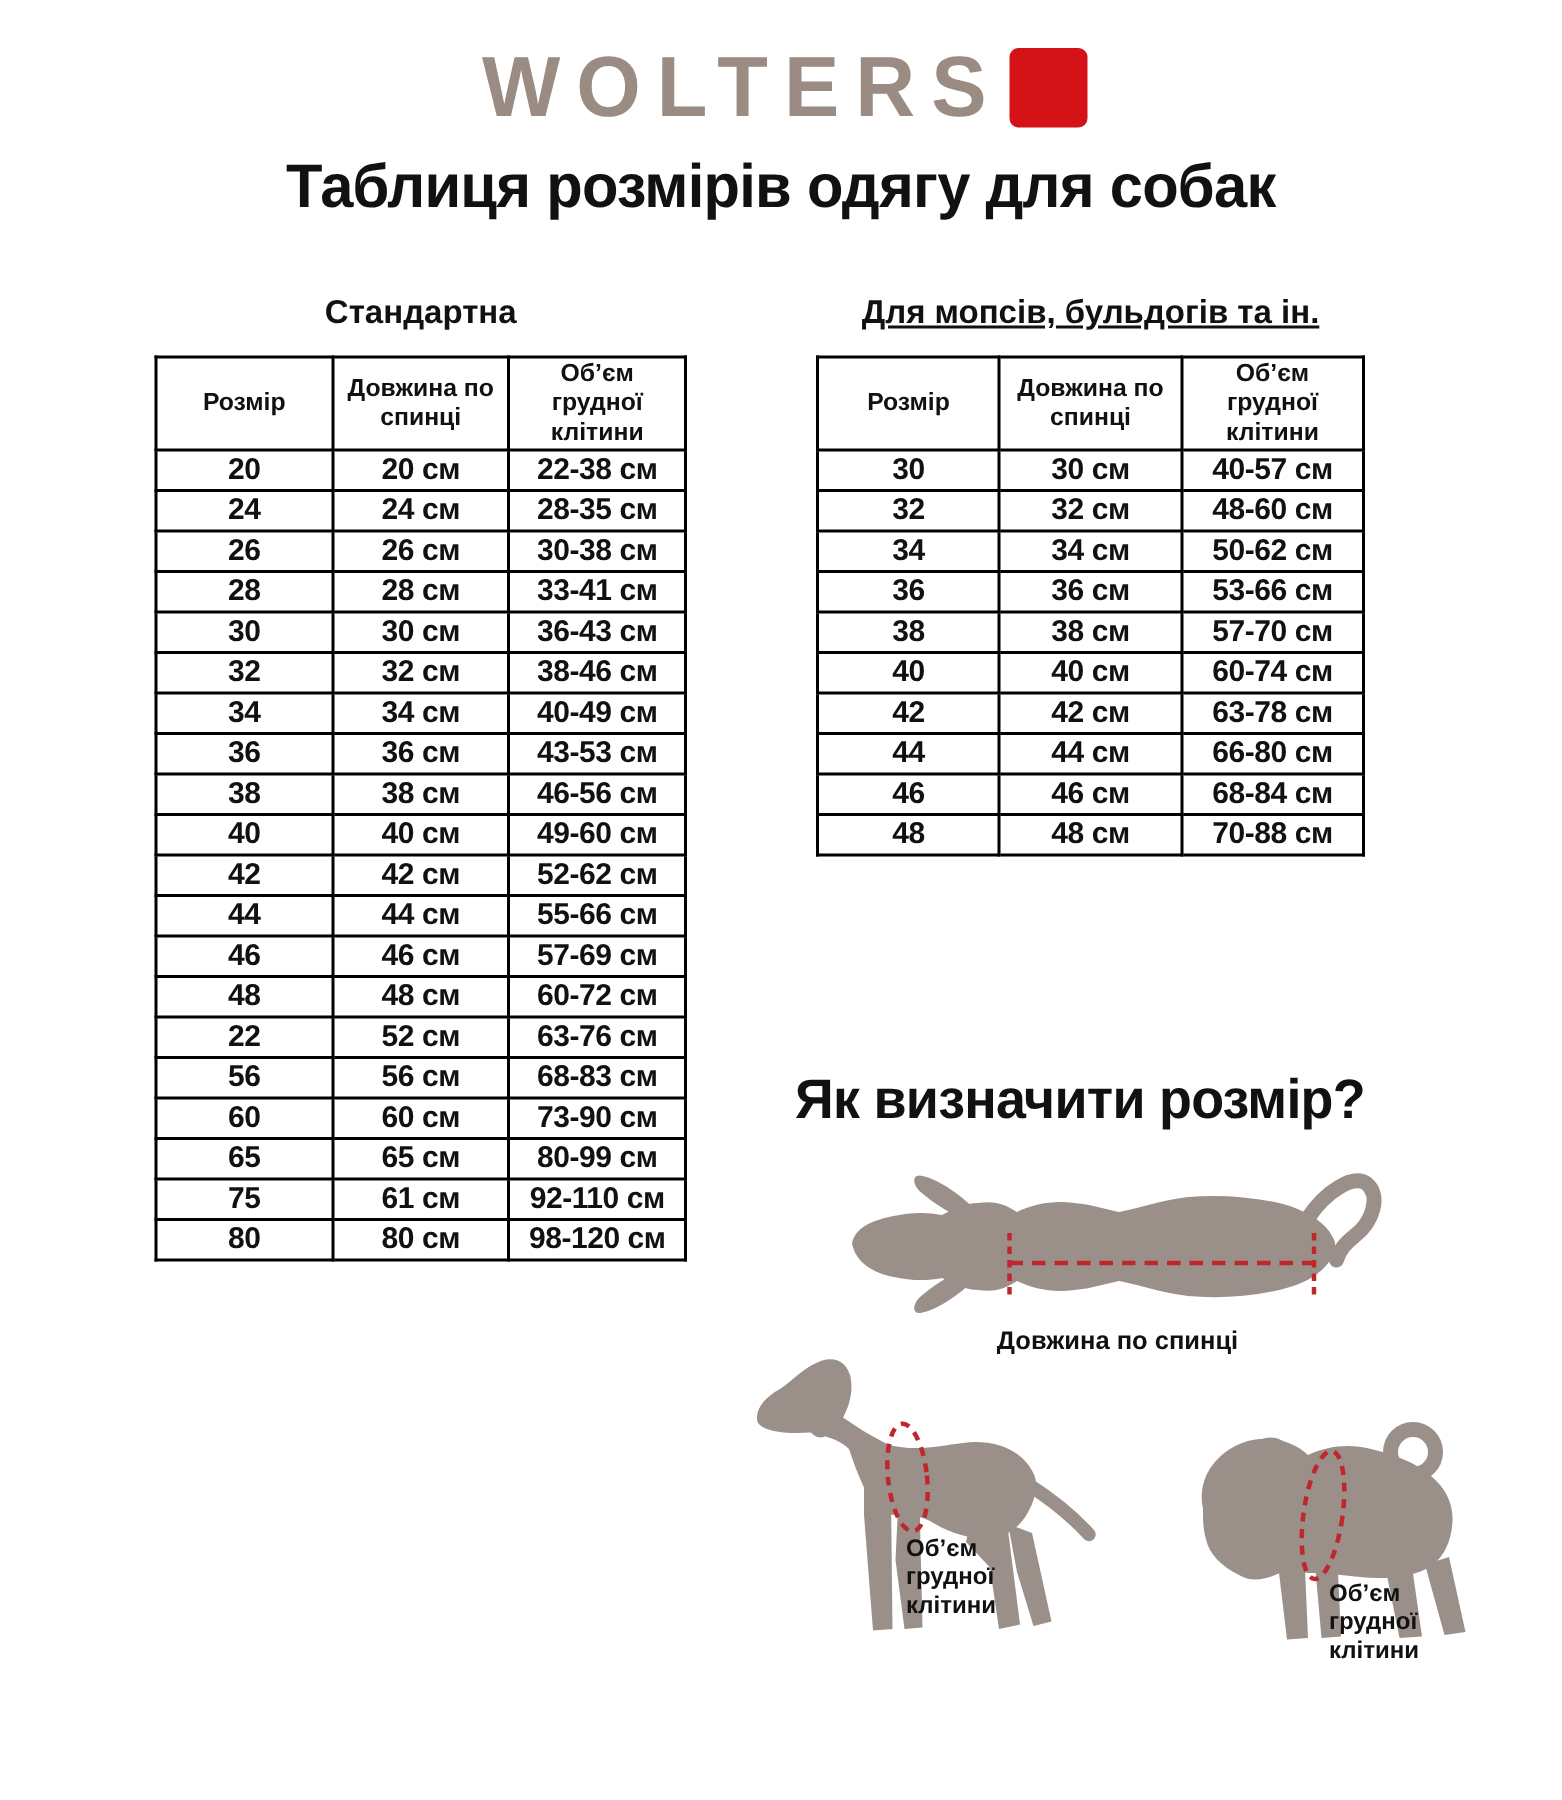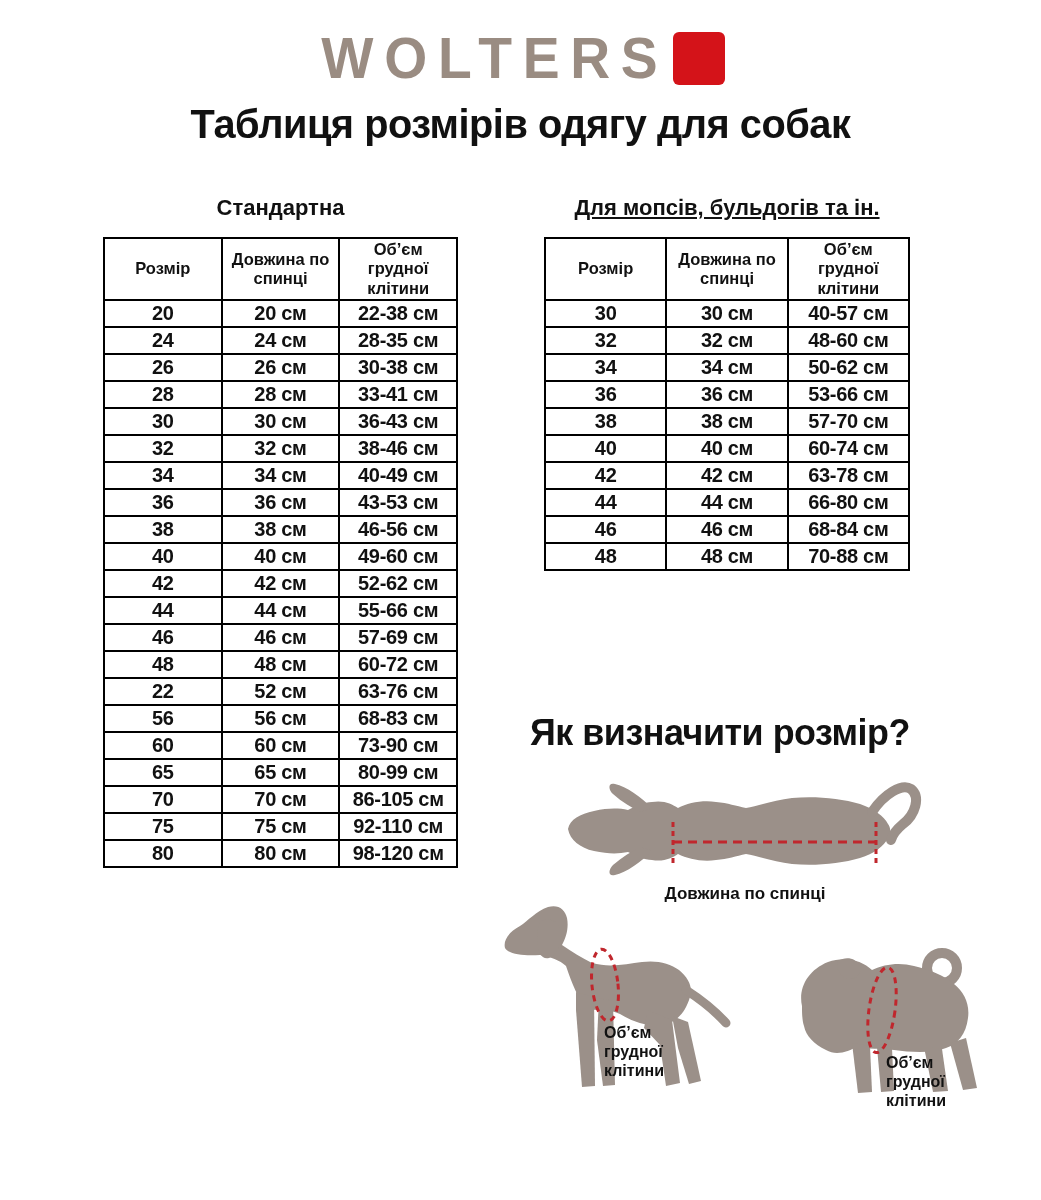--- a/index.html
+++ b/index.html
@@ -154,27 +154,22 @@
           <td>60</td>
           <td>60 см</td>
           <td>73-90 см</td>
         </tr>
         <tr>
           <td>65</td>
           <td>65 см</td>
           <td>80-99 см</td>
         </tr>
         <tr>
-          <td>70</td>
-          <td>70 см</td>
-          <td>86-105 см</td>
-        </tr>
-        <tr>
           <td>75</td>
-          <td>75 см</td>
+          <td>61 см</td>
           <td>92-110 см</td>
         </tr>
         <tr>
           <td>80</td>
           <td>80 см</td>
           <td>98-120 см</td>
         </tr>
       </tbody>
   </table>
 </div>

